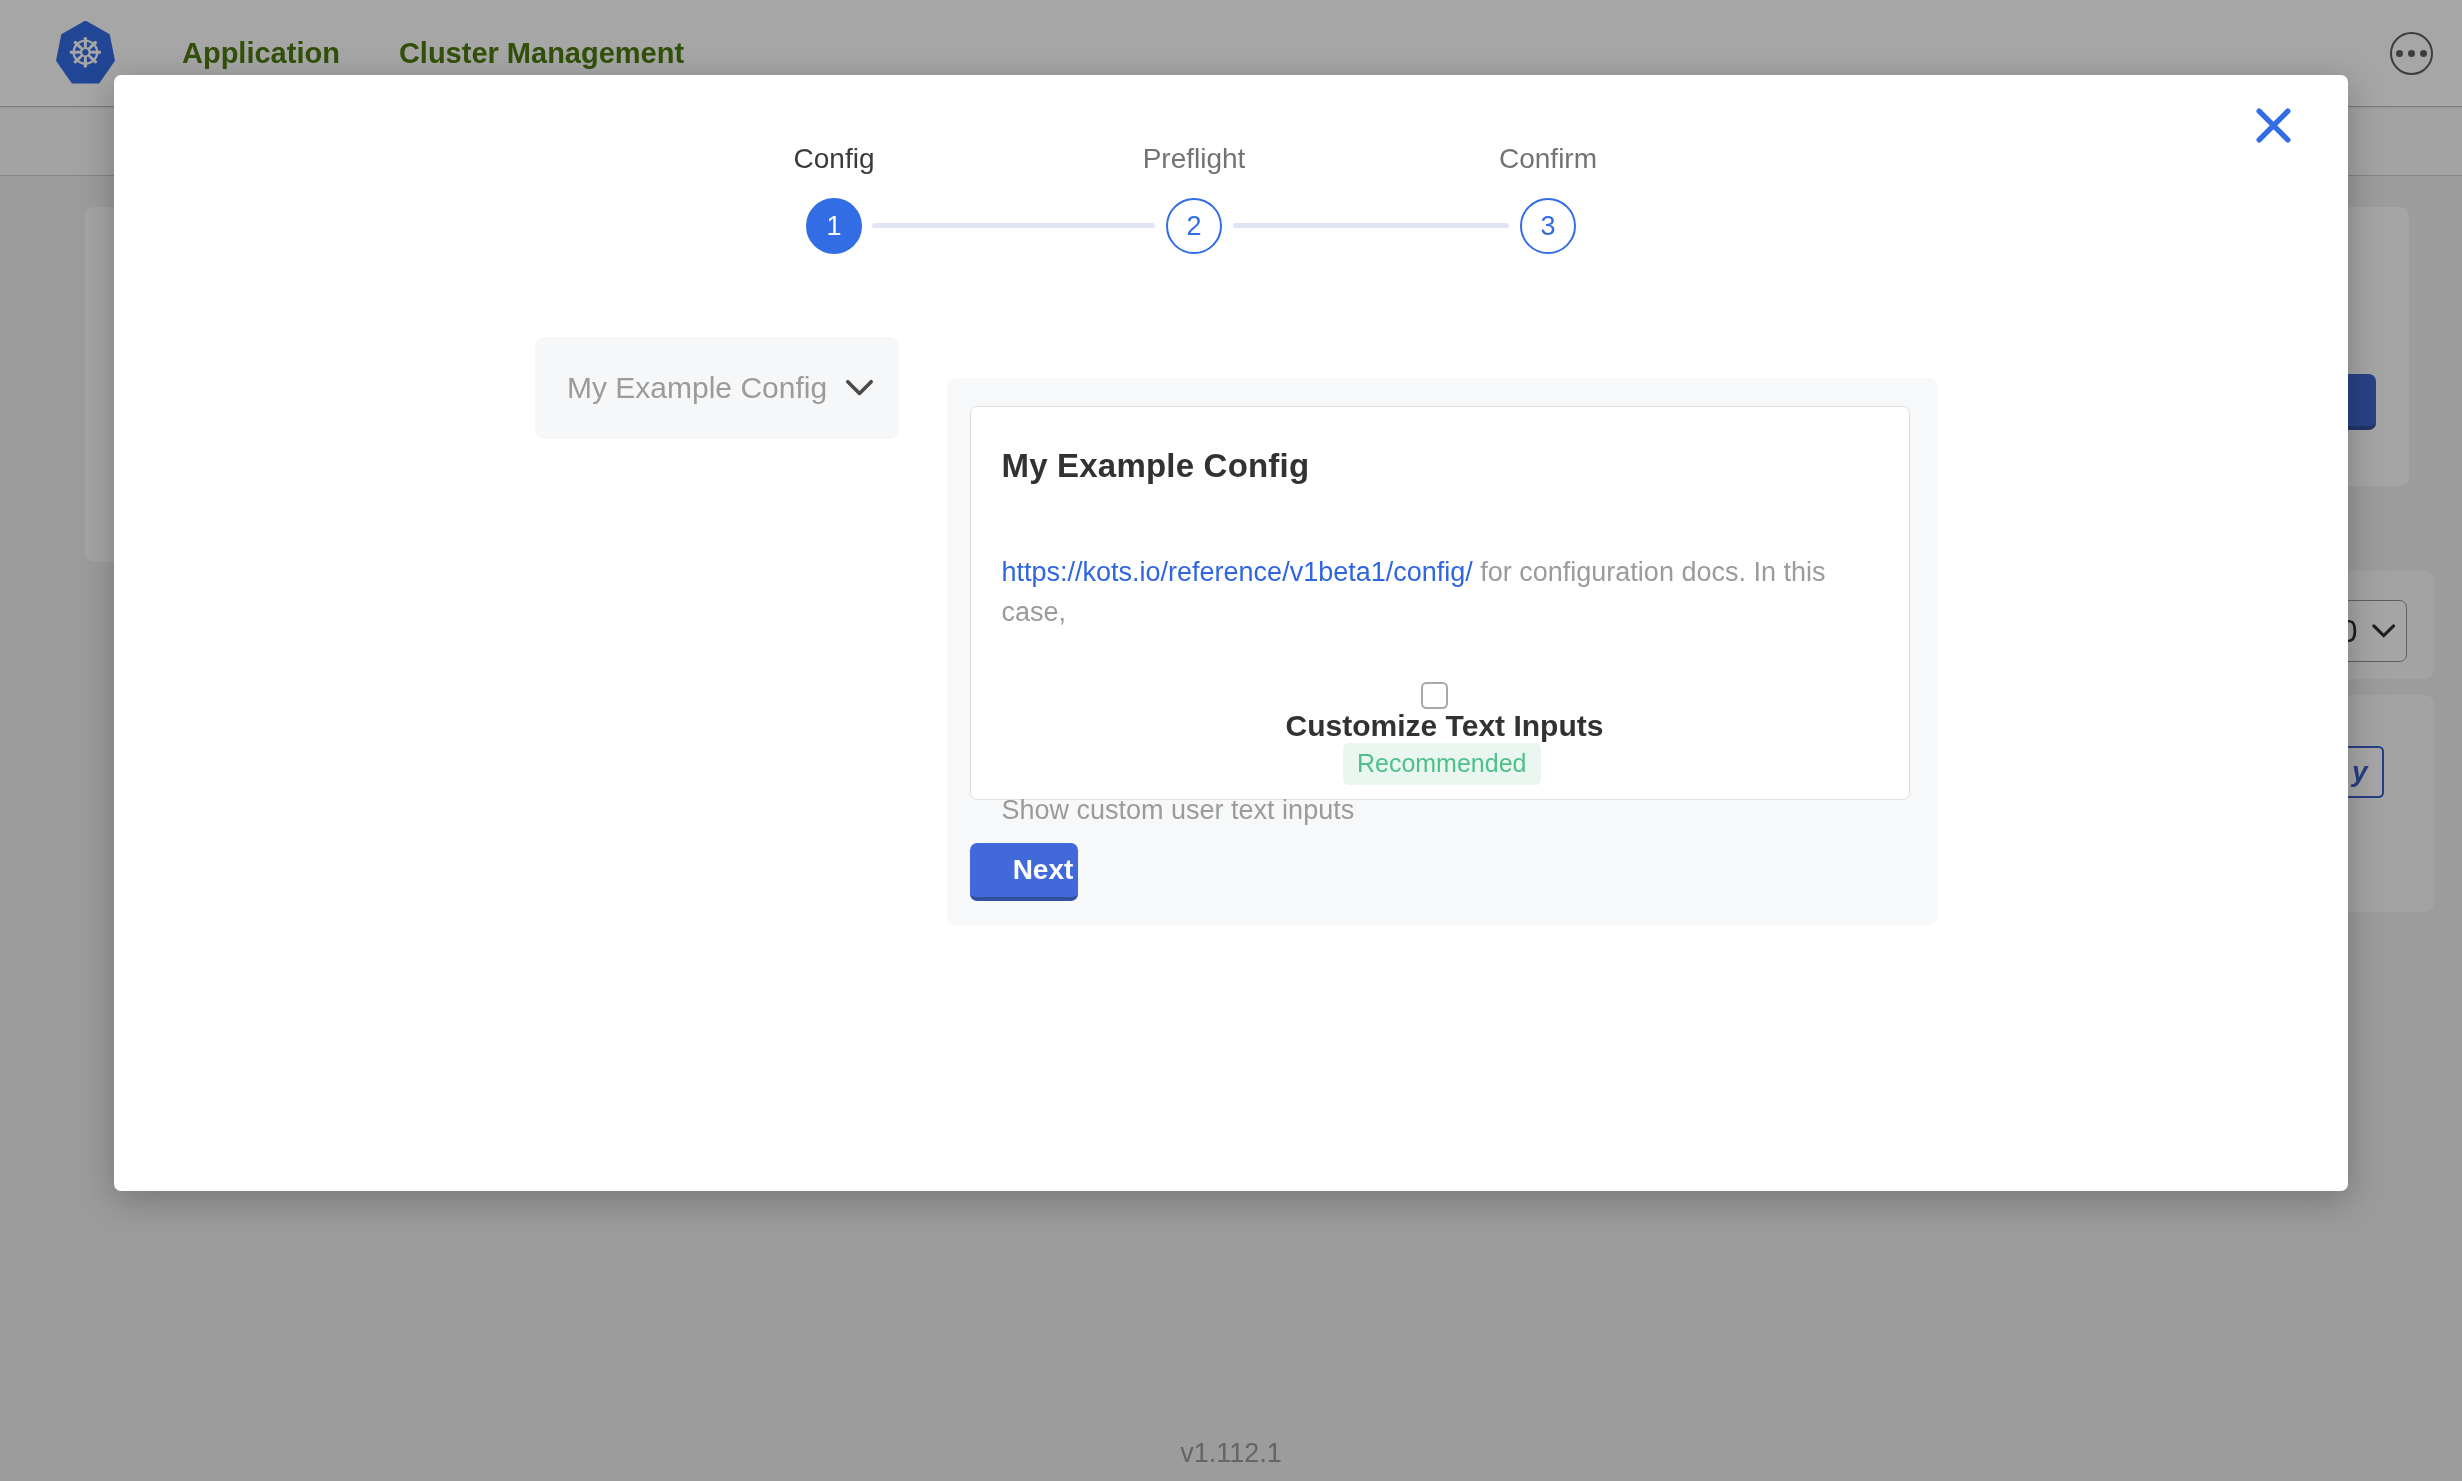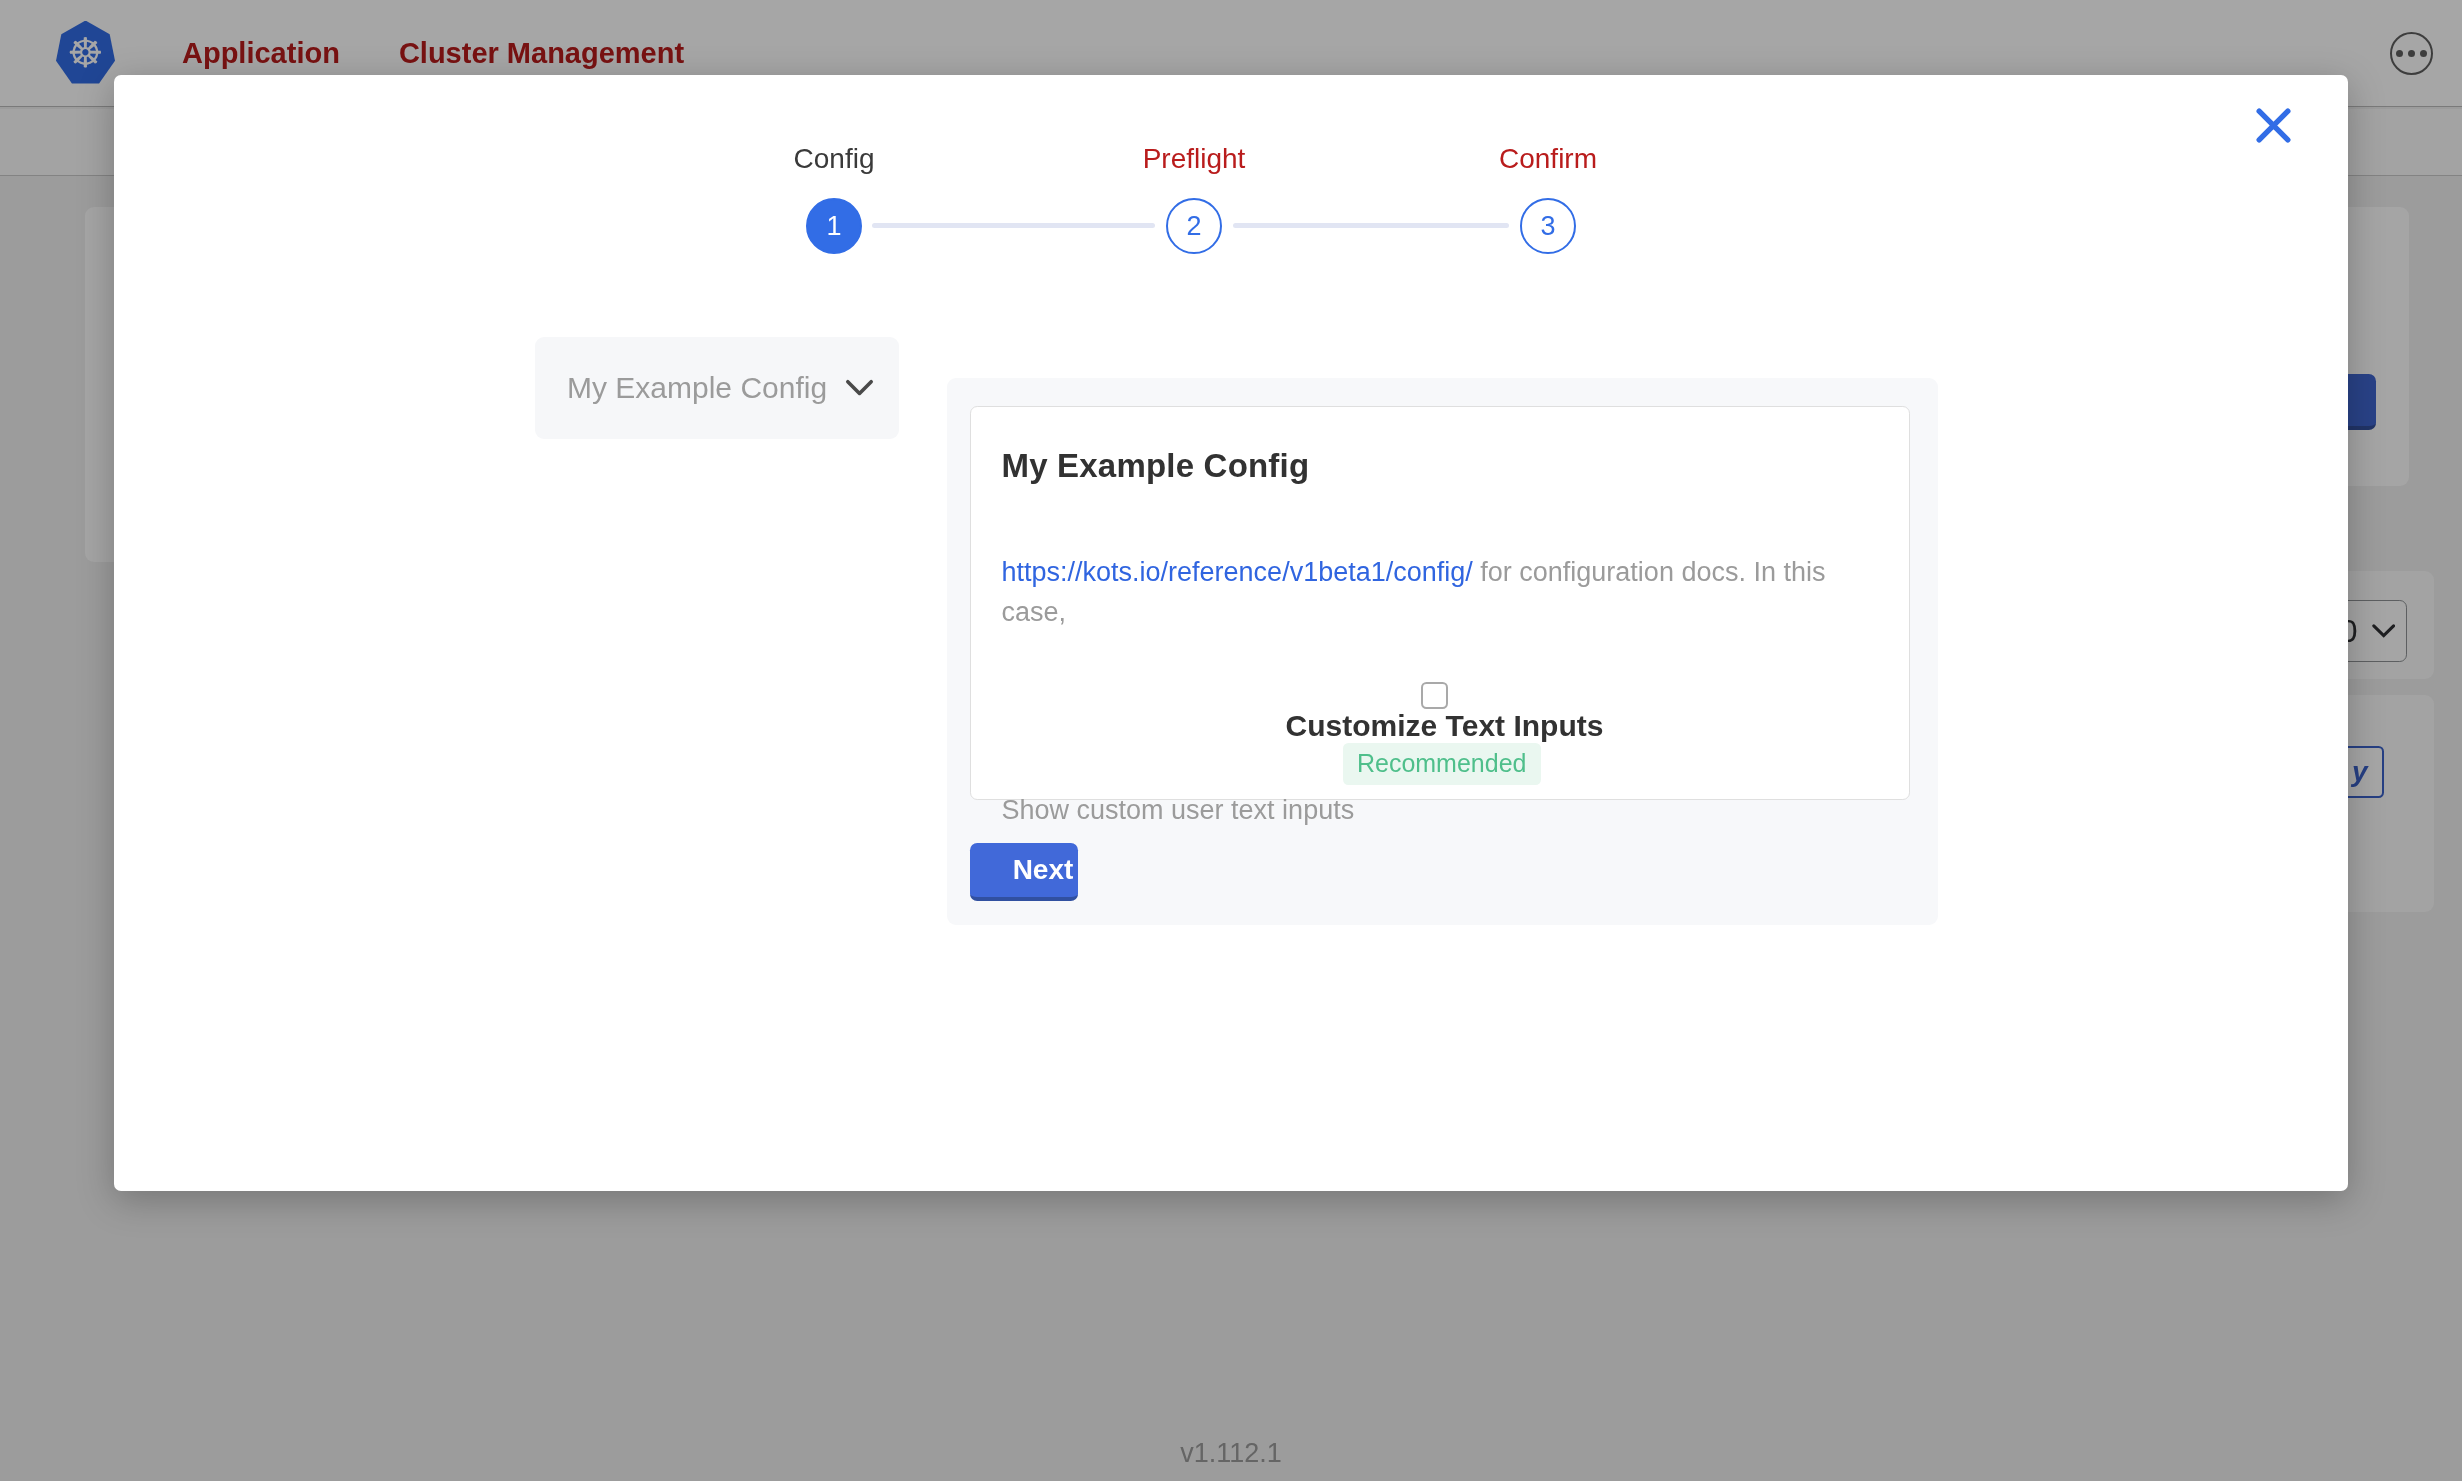--- a/index.html
+++ b/index.html
@@ -9,21 +9,21 @@
 
   
   .topnav { position:absolute; left:0; top:0; width:2462px; height:107px;
             background:#ffffff; border-bottom:1.8px solid #bcbcbc;
             display:flex; align-items:center; }
   .logo { width:59px; height:65px; margin-left:56px;
           background:#326ce5; color:#ffffff;
           clip-path:polygon(50% 0%, 91% 21%, 100% 62%, 73% 97%, 27% 97%, 0% 62%, 9% 21%);
           display:flex; align-items:center; justify-content:center;
           font-size:41px; line-height:1; }
-  .nav-tab { font-size:29px; font-weight:700; color:#b91c1c; cursor:pointer; }
+  .nav-tab { font-size:29px; font-weight:700; color:#4d7c0f; cursor:pointer; }
   .nav-tab.first { margin-left:67px; }
   .nav-tab.second { margin-left:59px; }
   .ellipsis-btn { position:absolute; right:29px; top:32px; width:43px; height:43px;
                   border:2.7px solid #5f5f5f; border-radius:50%;
                   display:flex; align-items:center; justify-content:center; gap:4.5px; }
   .ellipsis-btn i { width:7.2px; height:7.2px; border-radius:50%; background:#5f5f5f; }
   .subnav { position:absolute; left:0; top:109px; width:2462px; height:67px;
             background:#fbfbfb; border-bottom:1.8px solid #c9c9c9; }
 
   
@@ -55,21 +55,21 @@
 
   
   .modal { position:absolute; left:114px; top:75px; width:2234px; height:1116px;
            background:#ffffff; border-radius:7px; z-index:20;
            box-shadow:0 9px 36px rgba(0,0,0,0.25); }
   .close-btn { position:absolute; left:2138px; top:29px; width:43px; height:43px;
                cursor:pointer; }
 
   
   .step { position:absolute; width:198px; text-align:center; }
-  .step .step-label { font-size:28px; color:#b91c1c; margin-bottom:23.4px; }
+  .step .step-label { font-size:28px; color:#737373; margin-bottom:23.4px; }
   .step.active .step-label { color:#3a3a3a; }
   .step-circle { width:56px; height:56px; border-radius:50%; margin:0 auto;
                  display:flex; align-items:center; justify-content:center;
                  font-size:27px; border:2.7px solid #326de6; color:#326de6;
                  background:#ffffff; }
   .step.active .step-circle { background:#326de6; color:#ffffff; }
   .step-1 { left:621px; top:68px; }
   .step-2 { left:981px; top:68px; }
   .step-3 { left:1335px; top:68px; }
   .connector { position:absolute; height:5.4px; background:#e1e5f3; border-radius:2.7px; top:148px; }

